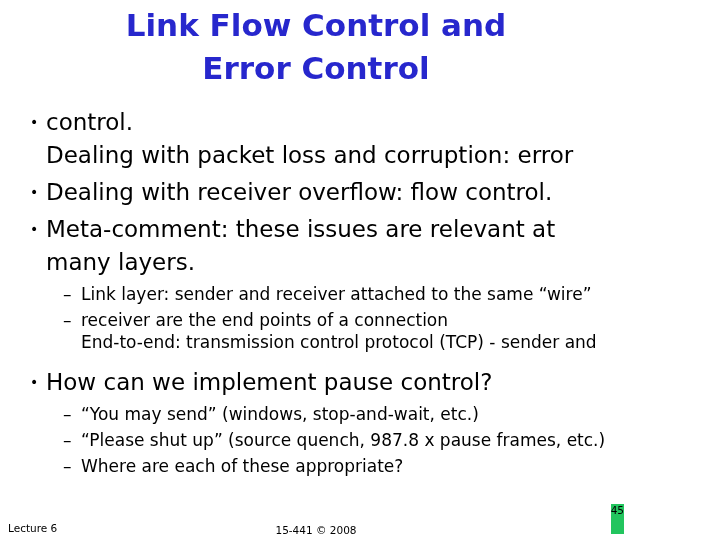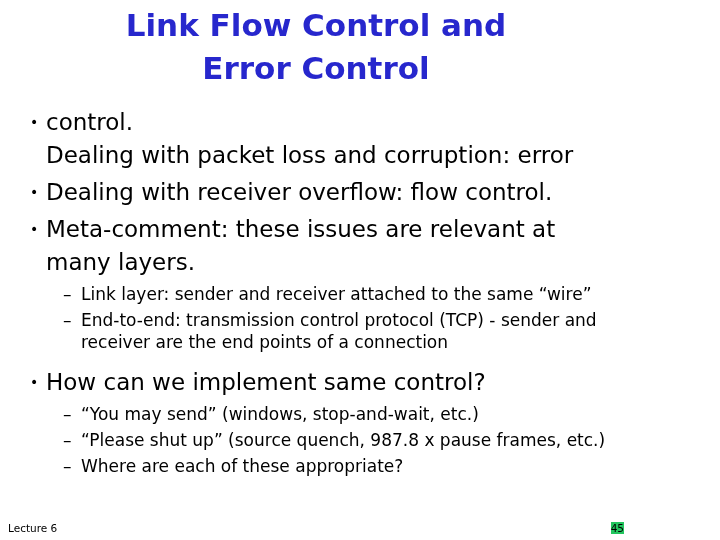--- a/index.html
+++ b/index.html
@@ -84,20 +84,21 @@
   }
   .footer .right {
     position: relative;
     z-index: 1;
     background: #22c55e;
   }
   .footer .left {
     position: relative;
     z-index: 1;
     background: #ffffff;
+    margin-top: 18px;
   }
 </style>
 </head>
 <body>
 
 <div class="slide">
 
   <div class="title">
     <div>Link Flow Control and</div>
     <div>Error Control</div>
@@ -131,29 +132,29 @@
     <div class="item sub">
       <span class="marker">–</span>
       <div class="lines">
         <div>Link layer: sender and receiver attached to the same “wire”</div>
       </div>
     </div>
 
     <div class="item sub">
       <span class="marker">–</span>
       <div class="lines">
+        <div>receiver are the end points of a connection</div>
         <div>End-to-end: transmission control protocol (TCP) - sender and</div>
-        <div>receiver are the end points of a connection</div>
       </div>
     </div>
 
     <div class="item l1 gap-before">
       <span class="marker">•</span>
       <div class="lines">
-        <div>How can we implement same control?</div>
+        <div>How can we implement pause control?</div>
       </div>
     </div>
 
     <div class="item sub">
       <span class="marker">–</span>
       <div class="lines">
         <div>“You may send” (windows, stop-and-wait, etc.)</div>
       </div>
     </div>
 

